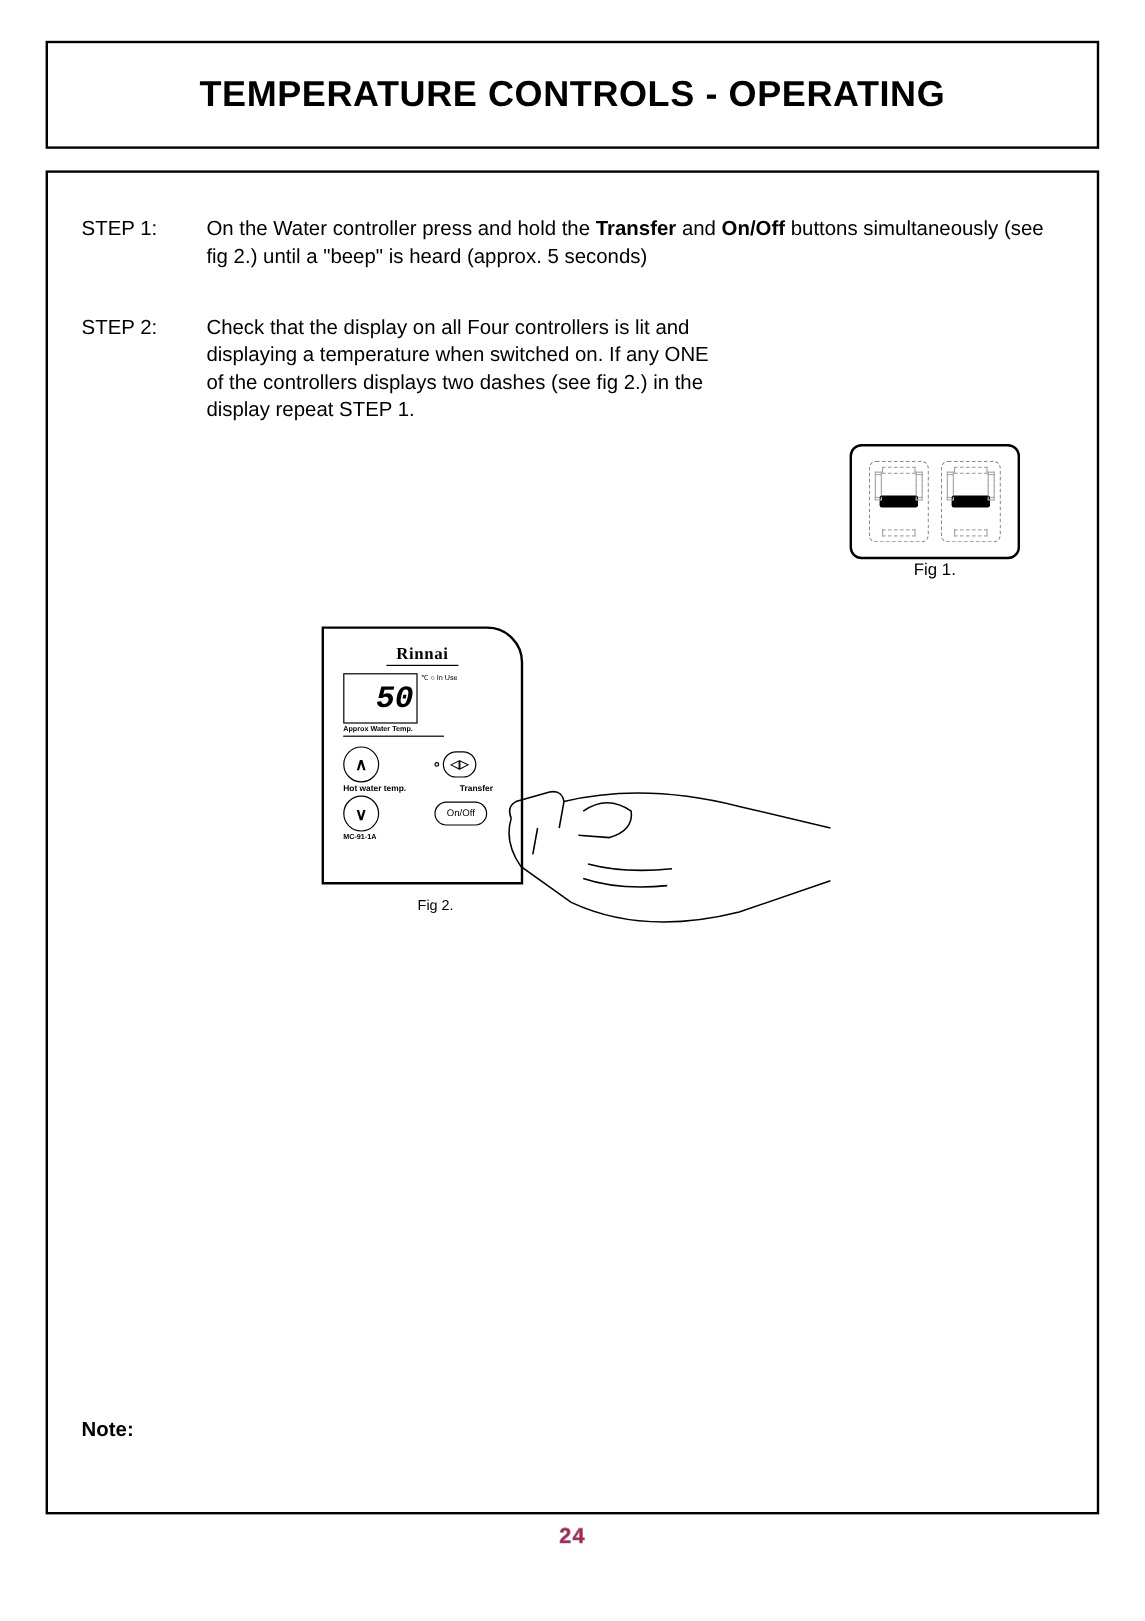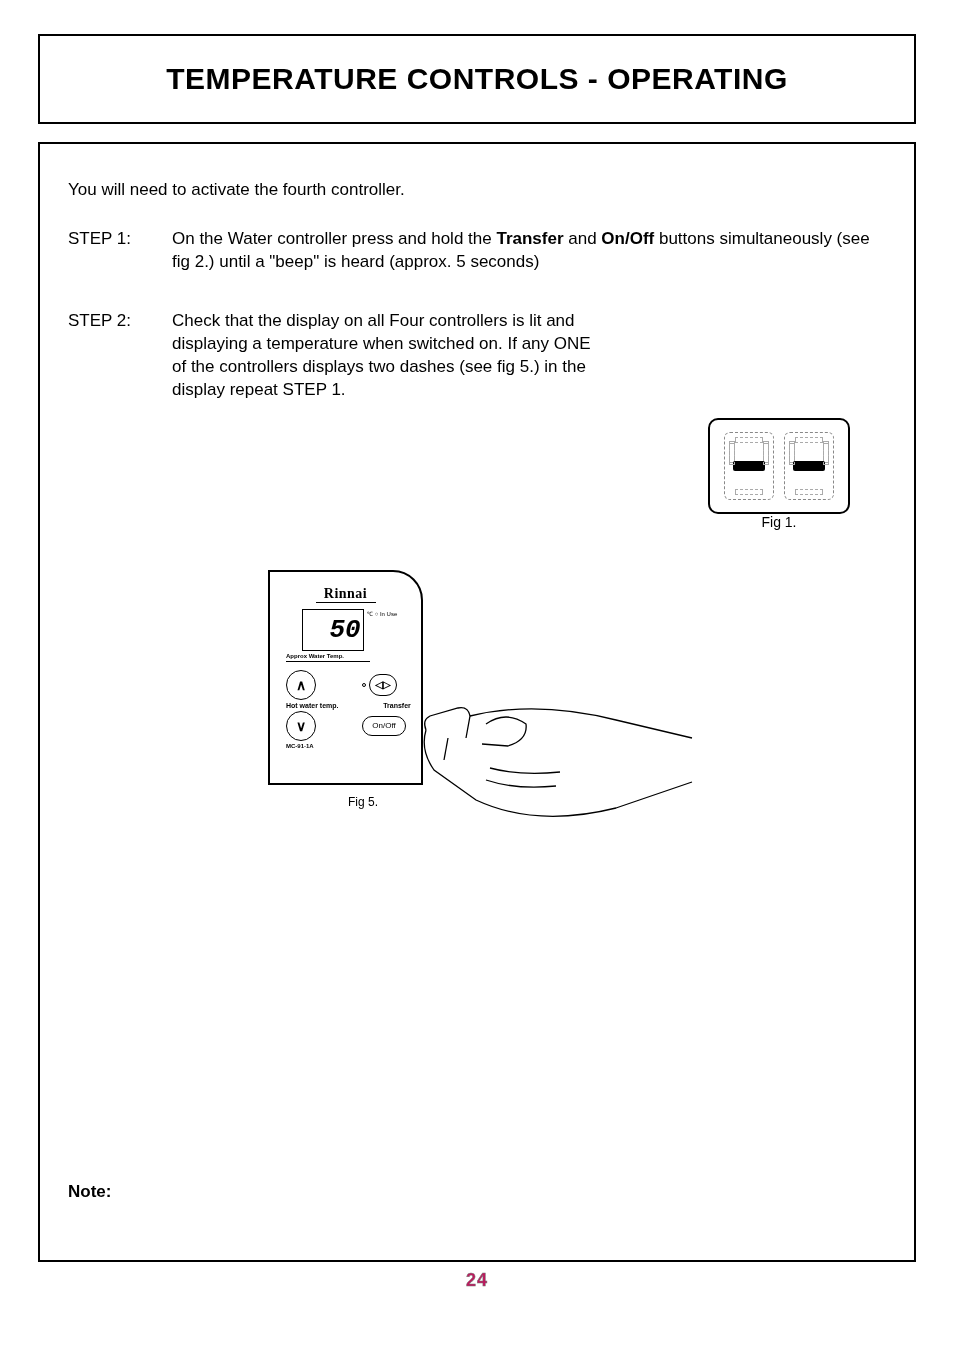--- a/index.html
+++ b/index.html
@@ -117,41 +117,41 @@
   }
   .fig2-caption {
     font-size: 12px;
     text-align: center;
     margin-top: 10px;
     width: 190px;
     margin-left: 0;
   }
   .controller {
     position: relative;
-    width: 155px;
+    width: 168px;
     border: 2px solid #000;
     border-top-right-radius: 30px;
     background: #fff;
     padding: 14px 10px 34px 10px;
   }
   .brand {
     text-align: center;
     font-family: "Times New Roman", serif;
     font-weight: bold;
     font-size: 14px;
     border-bottom: 1px solid #000;
     width: 60px;
     margin: 0 auto 6px auto;
     letter-spacing: 0.5px;
   }
   .lcd {
     border: 1.5px solid #000;
     width: 62px;
     height: 42px;
-    margin-left: 22px;
+    margin-left: 6px;
     display: flex;
     align-items: center;
     justify-content: center;
     font-family: "Courier New", monospace;
     font-weight: bold;
     font-size: 26px;
     position: relative;
     padding-left: 24px;
   }
   .lcd-row { display: flex; align-items: flex-start; gap: 3px; }
@@ -229,33 +229,32 @@
 
 <div class="page">
 
   <div class="title-box">
     <h1>TEMPERATURE CONTROLS - OPERATING</h1>
   </div>
 
   <div class="content-box">
 
 
-    <p class="intro">You will need to activate the fourth controller.</p>
 
     <div class="step-row">
       <div class="step-label">STEP  1:</div>
       <div class="step-body">
         <span>On the Water controller press and hold the </span><span class="bold">Transfer</span><span> and </span><span class="bold">On/Off</span><span> buttons simultaneously (see fig 2.) until a "beep" is heard (approx. 5 seconds)</span>
       </div>
     </div>
 
     <div class="step-row">
       <div class="step-label">STEP  2:</div>
       <div class="step-body">
-        <div class="narrow">Check that the display on all Four controllers is lit and displaying a temperature when switched on. If any ONE of the controllers displays two dashes (see fig 5.) in the display repeat STEP 1.</div>
+        <div class="narrow">Check that the display on all Four controllers is lit and displaying a temperature when switched on. If any ONE of the controllers displays two dashes (see fig 2.) in the display repeat STEP 1.</div>
       </div>
     </div>
 
     <div class="fig1-block">
       <div class="fig1-wrap">
         <div class="fig1-frame">
           <div class="digit-pair">
             <div class="digit-box">
               <div class="seg h top"></div>
               <div class="seg v lt" style="width:6px;"></div>
@@ -332,21 +331,21 @@
 
           <path d="M 54 26 Q 120 10 200 30 L 276 48"></path>
 
           <path d="M 70 34 Q 90 20 110 34 Q 112 50 92 56 L 66 54"></path>
 
           <path d="M 70 90 Q 100 100 140 96"></path>
           <path d="M 74 78 Q 104 86 144 82"></path>
         </g>
       </svg>
 
-      <div class="fig2-caption">Fig 5.</div>
+      <div class="fig2-caption">Fig 2.</div>
     </div>
 
     <div class="note-block">
       <div class="note-heading">Note:</div>
     </div>
 
   </div>
 
   <div class="page-num">24</div>
 </div>

